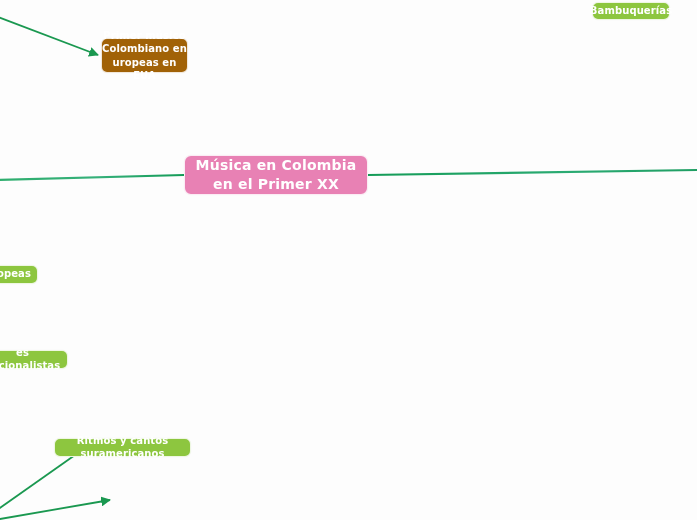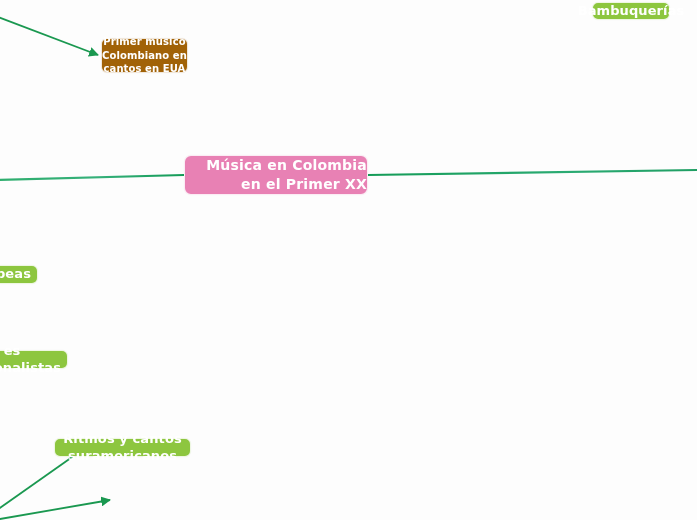--- a/index.html
+++ b/index.html
@@ -37,30 +37,29 @@
     letter-spacing: 0.1px;
     line-height: 1.25;
     box-shadow: 0 0 0 0.5px rgba(0,0,0,0.02);
   }
   .node-root {
     background: #e881b4;
     border-radius: 7px;
     font-size: 14px;
     line-height: 1.35;
     letter-spacing: 0.2px;
-    align-items: flex-end;
   }
   .node-blue {
     background: #a16207;
     font-size: 10px;
     line-height: 1.35;
   }
   .node-green {
     background: #8dc63f;
-    font-size: 13px;
+    font-size: 10px;
   }
   .node-green.clipped-left {
     border-left: none;
     border-top-left-radius: 0;
     border-bottom-left-radius: 0;
     justify-content: flex-end;
     padding-right: 6px;
   }
 </style>
 </head>
@@ -96,21 +95,21 @@
     <path d="M -6 520 L 110 500" stroke="#1a9850" stroke-width="1.8" fill="none" marker-end="url(#arrowGreen)"></path>
   </svg>
 
   <div class="node node-green" style="left:592px; top:2px; width:78px; height:18px;">
     <span>Bambuquerías</span>
   </div>
 
   <div class="node node-blue" style="left:101px; top:38px; width:87px; height:35px; flex-direction:column;">
     <span>Primer músico</span>
     <span>Colombiano en</span>
-    <span>cantos en EUA</span>
+    <span>uropeas en EUA</span>
   </div>
 
   <div class="node node-root" style="left:184px; top:155px; width:184px; height:40px; flex-direction:column;">
     <span>Música en Colombia</span>
     <span>en el Primer XX</span>
   </div>
 
   <div class="node node-green clipped-left" style="left:-18px; top:265px; width:56px; height:19px;">
     <span>uropeas</span>
   </div>

